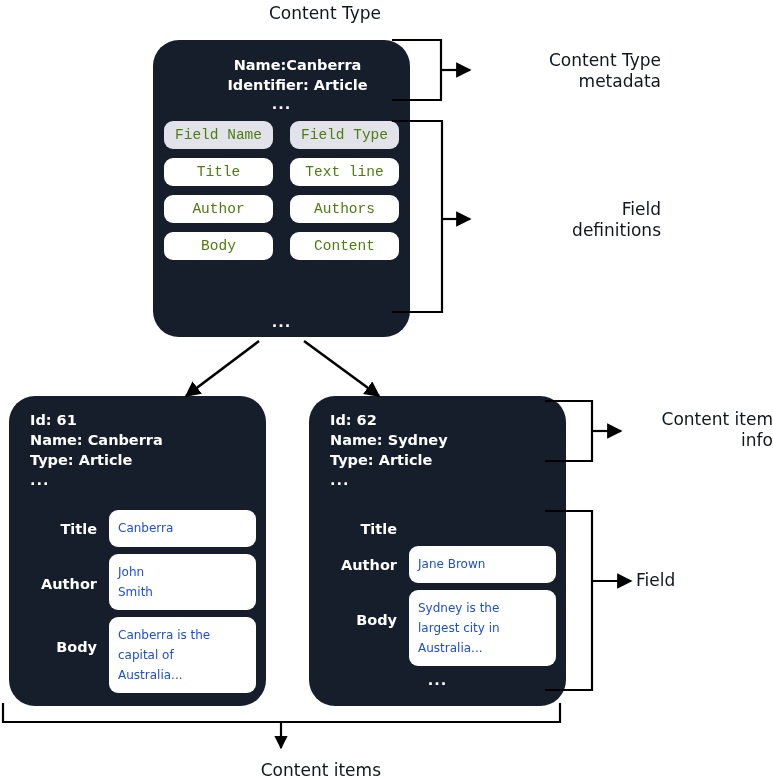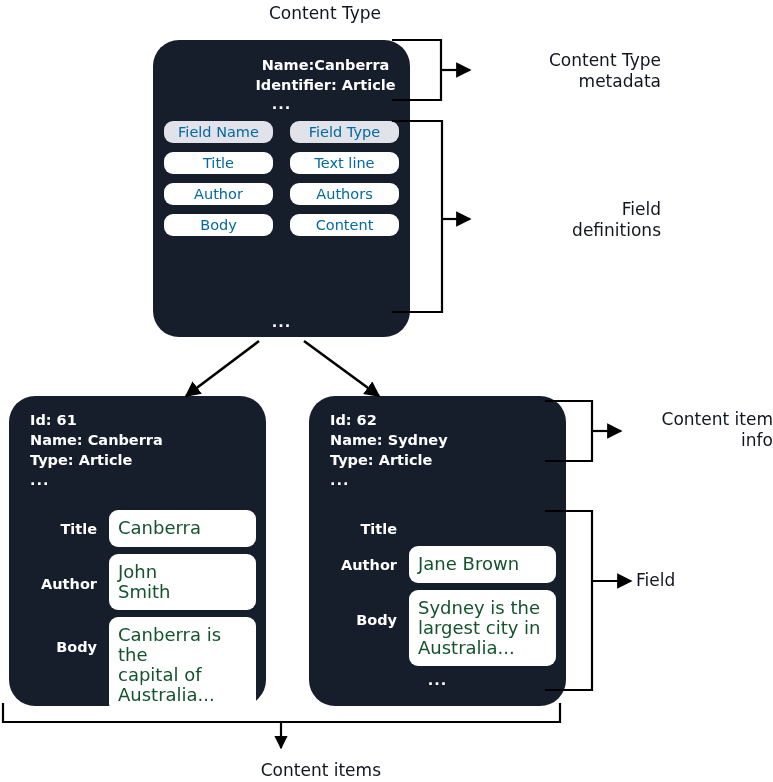--- a/index.html
+++ b/index.html
@@ -60,48 +60,48 @@
     left: 153px;
     top: 40px;
     width: 257px;
     height: 297px;
   }
   #ct-meta {
     position: absolute;
     left: 0; top: 15px;
     width: 289px;
     text-align: center;
-    padding-left: 28px;
   }
   #ct-ellipsis {
     position: absolute;
     left: 0; top: 57px;
     width: 257px;
     text-align: center;
   }
   .field-grid {
     position: absolute;
     left: 11px;
     top: 81px;
     width: 235px;
     display: grid;
     grid-template-columns: 109px 109px;
     column-gap: 17px;
     row-gap: 9px;
   }
   .chip {
-    height: 22px;
+    height: 28px;
     border-radius: 9px;
     display: flex;
     align-items: center;
     justify-content: center;
     font-size: 14.5px;
-    color: #0369a1;
+    color: #4d7c0f;
     background: #ffffff;
     box-sizing: border-box;
+    font-family: Liberation Mono, monospace;
   }
   .chip.head {
     background: #e2e3ea;
   }
   #ct-bottom-ellipsis {
     position: absolute;
     left: 0;
     top: 275px;
     width: 257px;
     text-align: center;
@@ -147,22 +147,22 @@
     font-size: 14.5px;
     line-height: 20px;
     box-sizing: border-box;
     flex: 0 0 auto;
   }
   .field-label.pad1 { padding-top: 9px; }
   .field-label.pad2 { padding-top: 20px; }
   .field-value {
     background: #ffffff;
     border-radius: 9px;
-    color: #14532d;
-    font-size: 18px;
+    color: #1d4ed8;
+    font-size: 12px;
     line-height: 20px;
     padding: 8px 9px;
     width: 157px;
     box-sizing: border-box;
     white-space: pre-line;
     min-height: 37px;
   }
   .item-bottom-ellipsis {
     position: absolute;
     left: 0;

